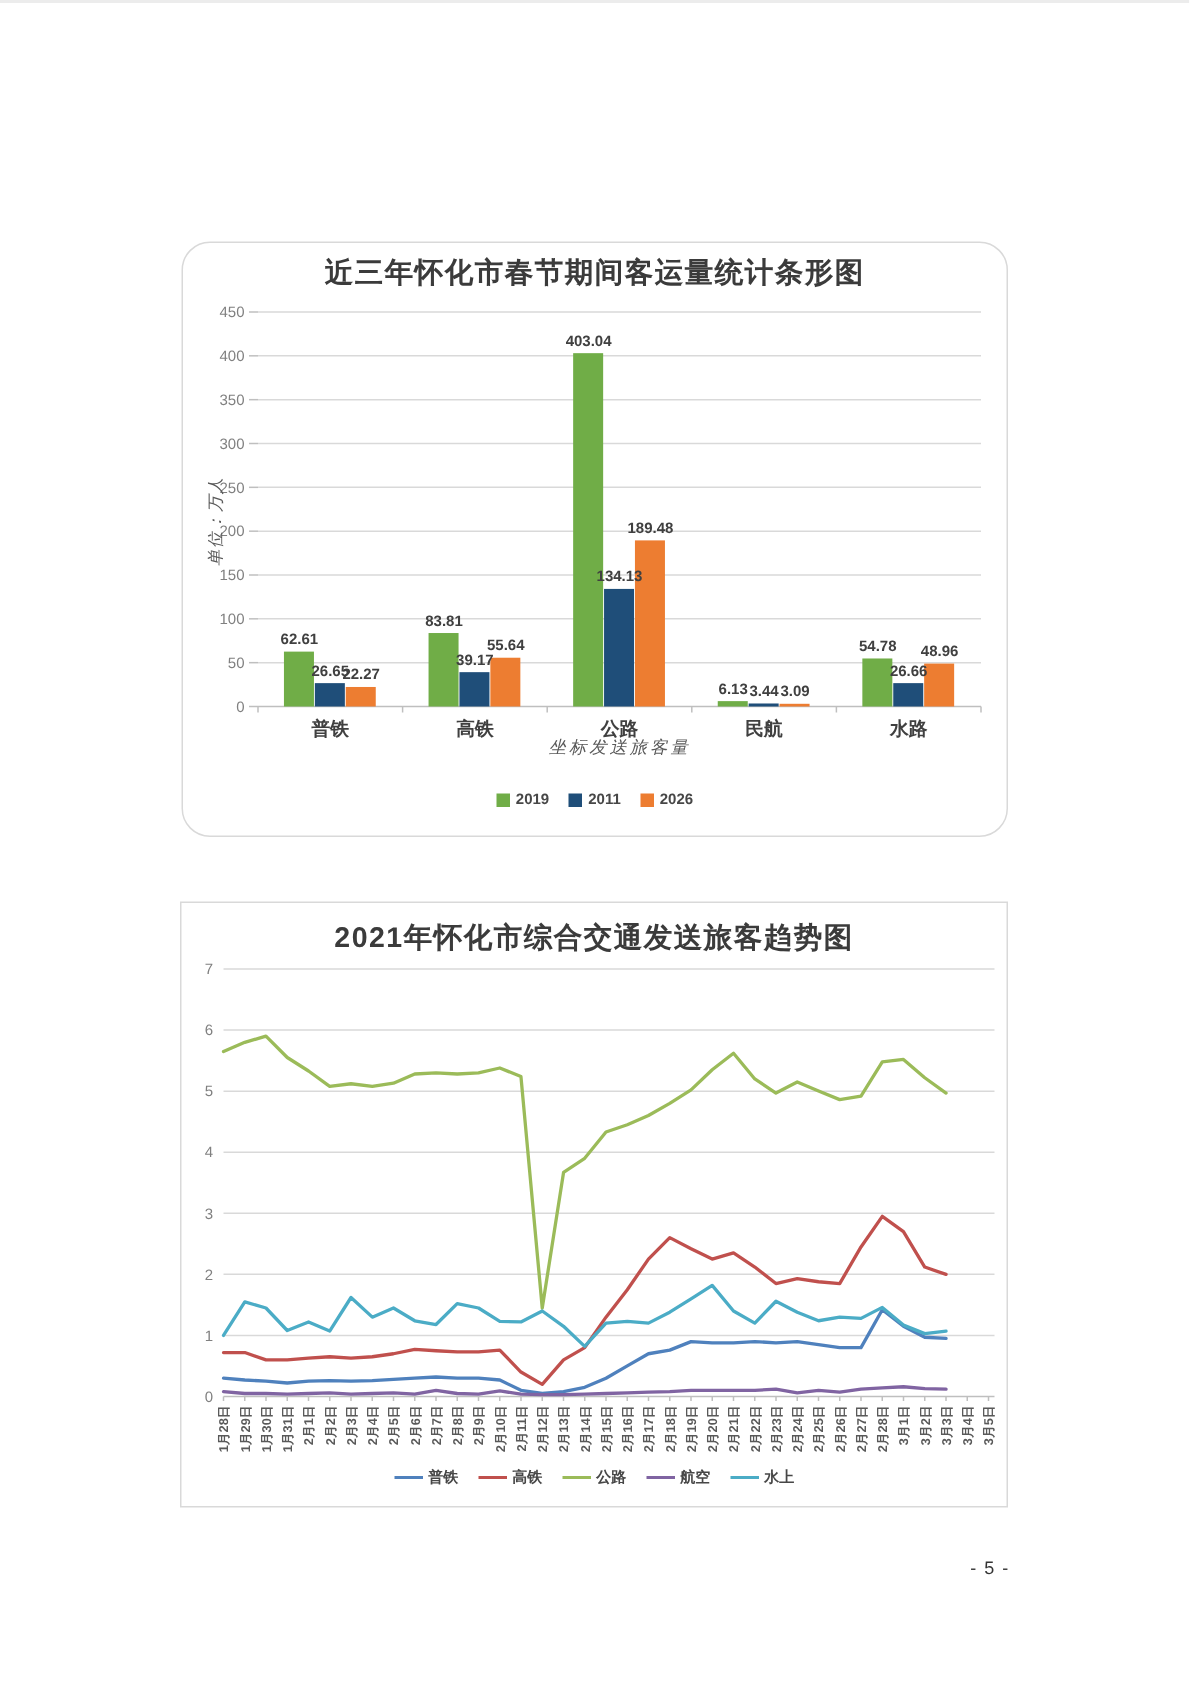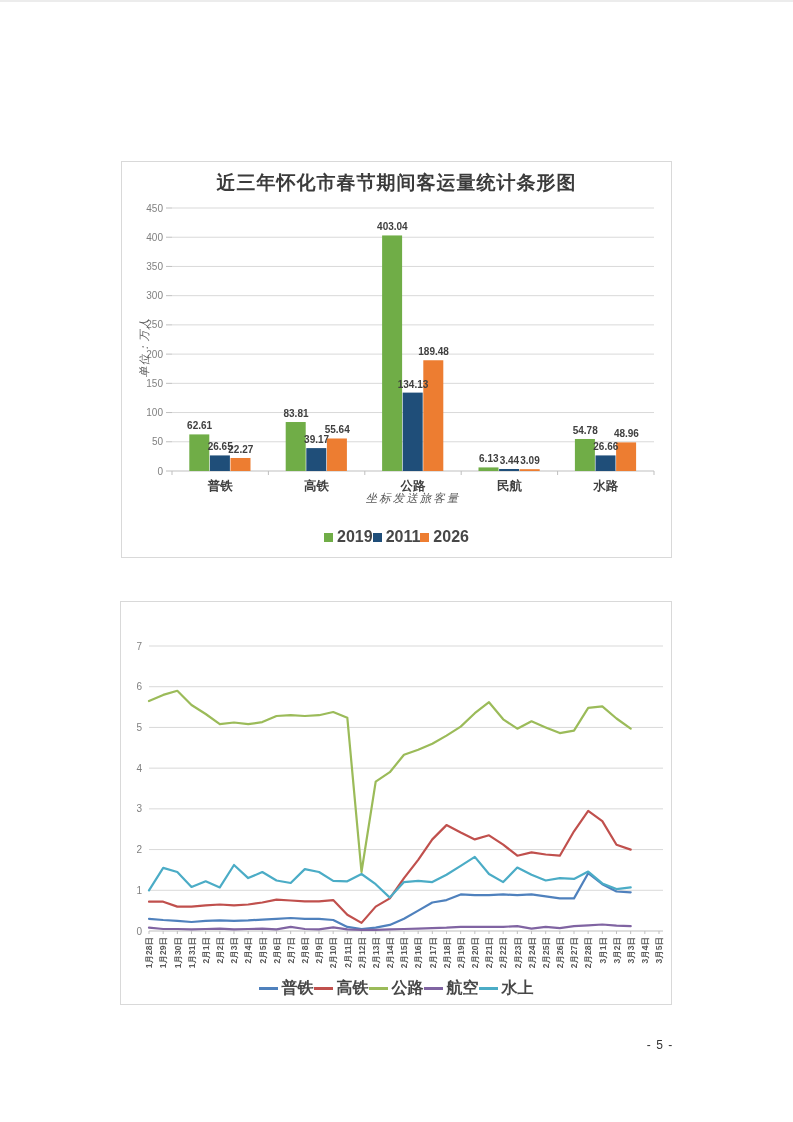--- a/index.html
+++ b/index.html
@@ -4,41 +4,41 @@
 <style>
   html,body{margin:0;padding:0;background:#ffffff;}
   .page{
     position:relative;width:793px;height:1122px;margin:0 auto;background:#fff;
     font-family:"Liberation Sans", sans-serif;overflow:hidden;
   }
   .page-top-edge{position:absolute;left:0;top:0;width:100%;height:2px;background:#ececec;}
   .chart-card{
     position:absolute;background:#fff;border:1px solid #d9d9d9;box-sizing:border-box;
   }
-  #bar-card{left:121px;top:161px;width:551px;height:397px;}
+  #bar-card{left:121px;top:161px;width:551px;height:397px;border-radius:19px;}
   #line-card{left:120px;top:601px;width:552px;height:404px;}
   .chart-title{
     position:absolute;left:0;right:0;top:8px;margin:0;text-align:center;
     font-size:19px;line-height:26px;font-weight:700;color:#3b3b3b;letter-spacing:1px;z-index:2;
   }
   #line-card .chart-title{top:11px;}
   .chart-svg{position:absolute;left:0;top:0;z-index:1;}
   .y-axis-title{
     position:absolute;left:-39px;top:178px;width:122px;text-align:center;
     transform:rotate(-90deg);font-family:"Liberation Serif", serif;font-style:italic;
     font-size:11px;color:#595959;letter-spacing:1px;z-index:2;
   }
   .x-axis-title{
     position:absolute;left:50px;width:482px;top:329px;text-align:center;
     font-family:"Liberation Serif", serif;font-style:italic;font-size:11.5px;color:#595959;
     letter-spacing:2px;z-index:2;
   }
   .legend{
     position:absolute;left:0;right:0;display:flex;justify-content:center;align-items:flex-end;
-    z-index:2;font-size:16px;font-weight:700;color:#474747;
+    gap:13px;z-index:2;font-size:10px;font-weight:700;color:#474747;
   }
   #bar-legend{top:366px;}
   #line-legend{top:376px;}
   .lg-item{display:flex;align-items:center;gap:4px;}
   .lg-sq{width:9px;height:9px;display:inline-block;}
   .lg-line{width:19px;height:2.5px;display:inline-block;}
   .page-number{
     position:absolute;left:630px;top:1038px;width:60px;text-align:center;
     font-size:12px;color:#333;letter-spacing:1px;
   }
@@ -146,20 +146,21 @@
           <span>2011</span>
         </span>
         <span class="lg-item">
           <span class="lg-sq" style="background: rgb(237, 125, 49);"></span>
           <span>2026</span>
         </span>
       </div>
   </section>
 
   <section class="chart-card" id="line-card">
+    <h2 class="chart-title">2021年怀化市综合交通发送旅客趋势图</h2>
     <svg class="chart-svg" id="line-svg" width="552" height="402" viewBox="0 0 552 402">
         <g>
           <line x1="28" y1="329" x2="542" y2="329" stroke="#BFBFBF" stroke-width="1"></line>
           <line x1="28" y1="288.2857142857143" x2="542" y2="288.2857142857143" stroke="#D9D9D9" stroke-width="1"></line>
           <line x1="28" y1="247.57142857142856" x2="542" y2="247.57142857142856" stroke="#D9D9D9" stroke-width="1"></line>
           <line x1="28" y1="206.85714285714286" x2="542" y2="206.85714285714286" stroke="#D9D9D9" stroke-width="1"></line>
           <line x1="28" y1="166.14285714285714" x2="542" y2="166.14285714285714" stroke="#D9D9D9" stroke-width="1"></line>
           <line x1="28" y1="125.42857142857142" x2="542" y2="125.42857142857142" stroke="#D9D9D9" stroke-width="1"></line>
           <line x1="28" y1="84.71428571428572" x2="542" y2="84.71428571428572" stroke="#D9D9D9" stroke-width="1"></line>
           <line x1="28" y1="44" x2="542" y2="44" stroke="#D9D9D9" stroke-width="1"></line>

